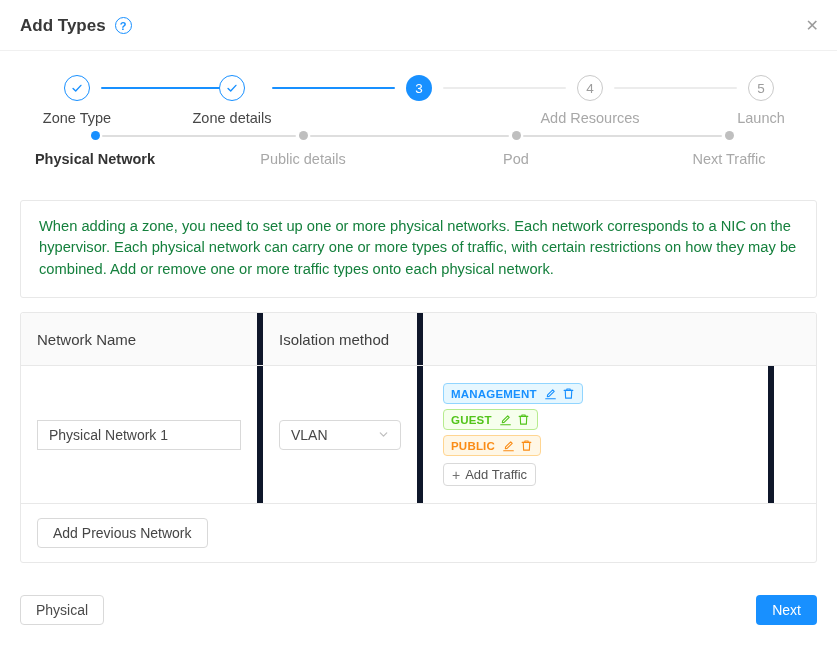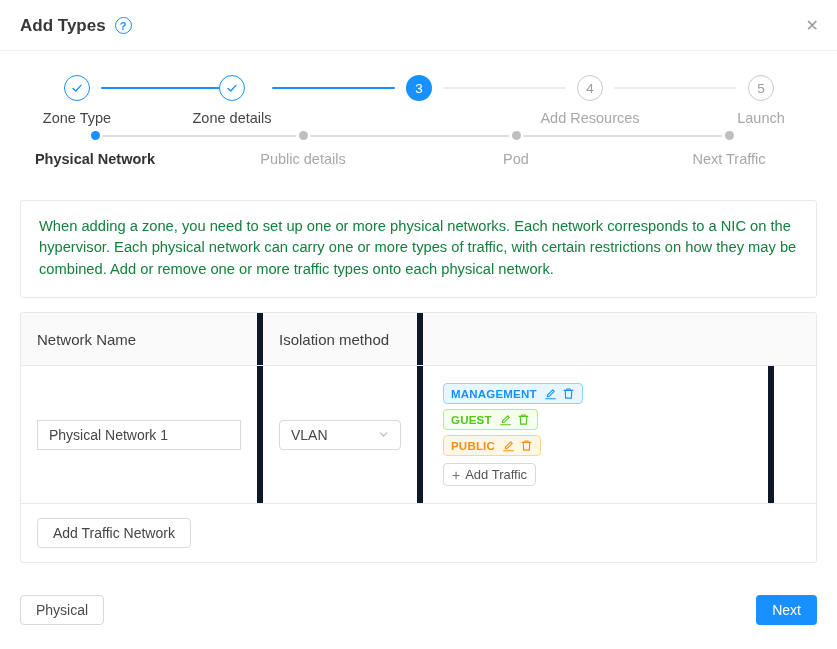--- a/index.html
+++ b/index.html
@@ -255,18 +255,18 @@
 
       <button class="add-traffic-btn">
         <span class="plus-glyph">+</span>
         <span>Add Traffic</span>
       </button>
     </div>
     <div class="t-cell c4"></div>
   </div>
 
   <div class="t-footer">
-    <button class="add-network-btn">Add Traffic Network</button>
+    <button class="add-network-btn">Add Previous Network</button>
   </div>
 </div>
 
 <button class="prev-btn">Physical</button>
 <button class="next-btn">Next</button>
 
 </body></html>

